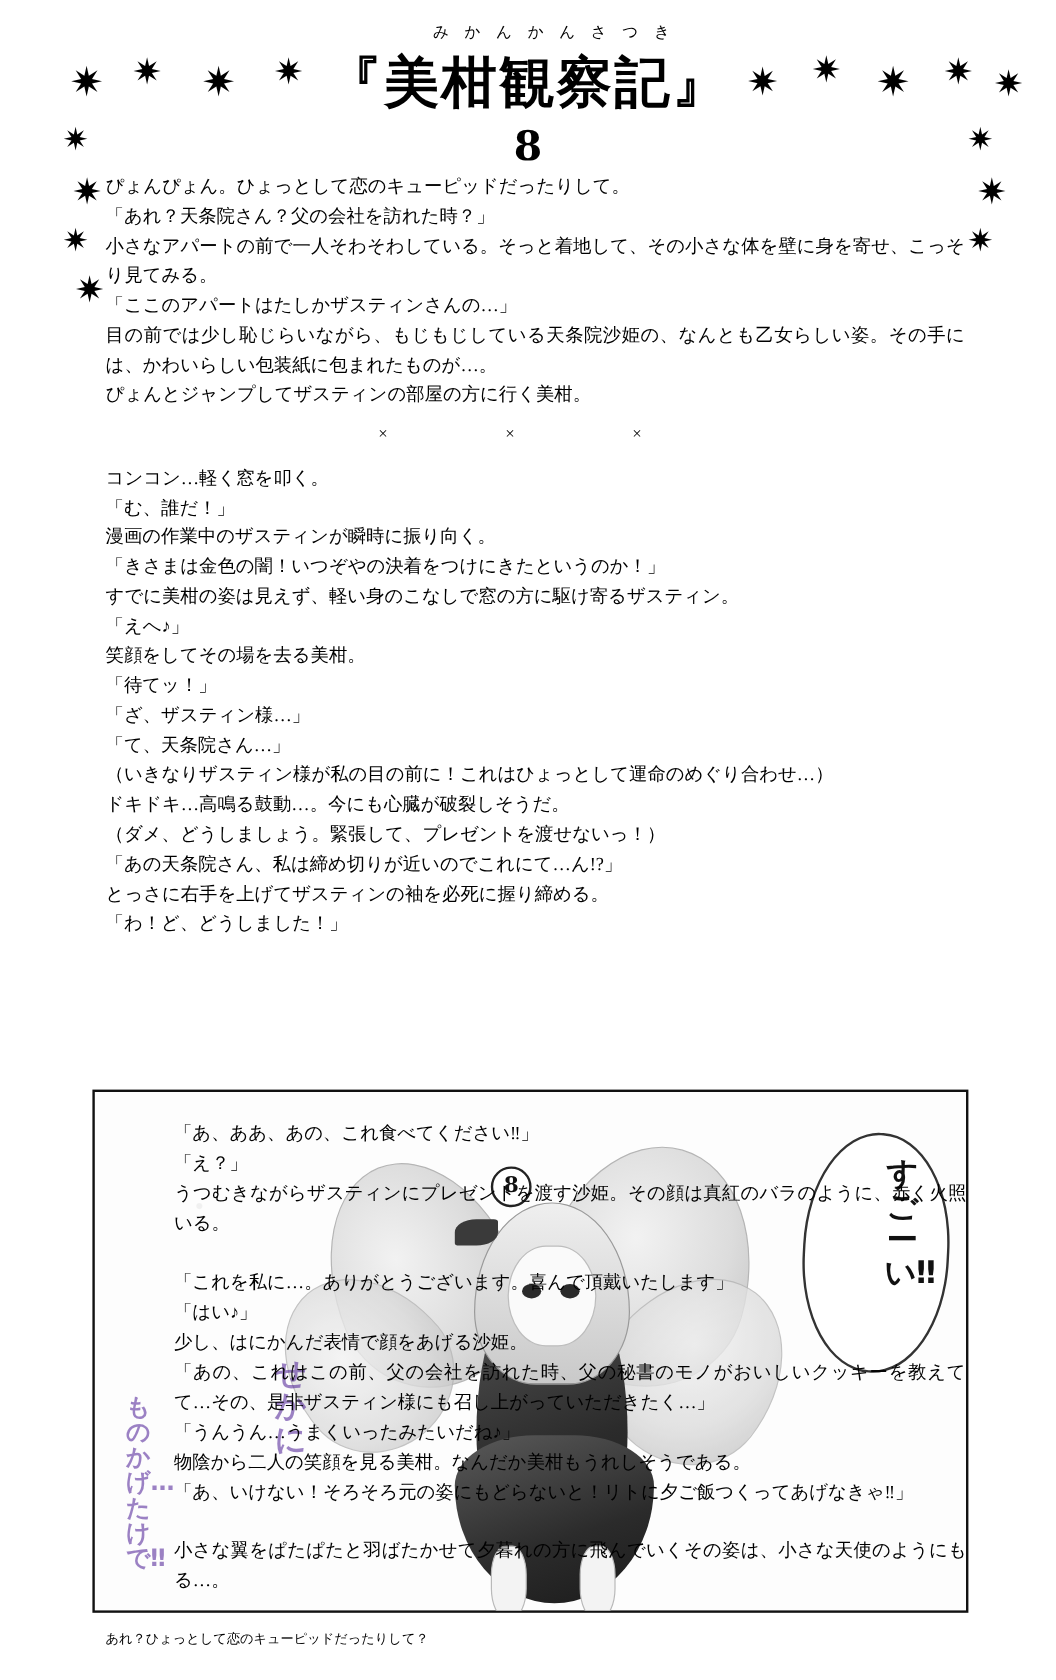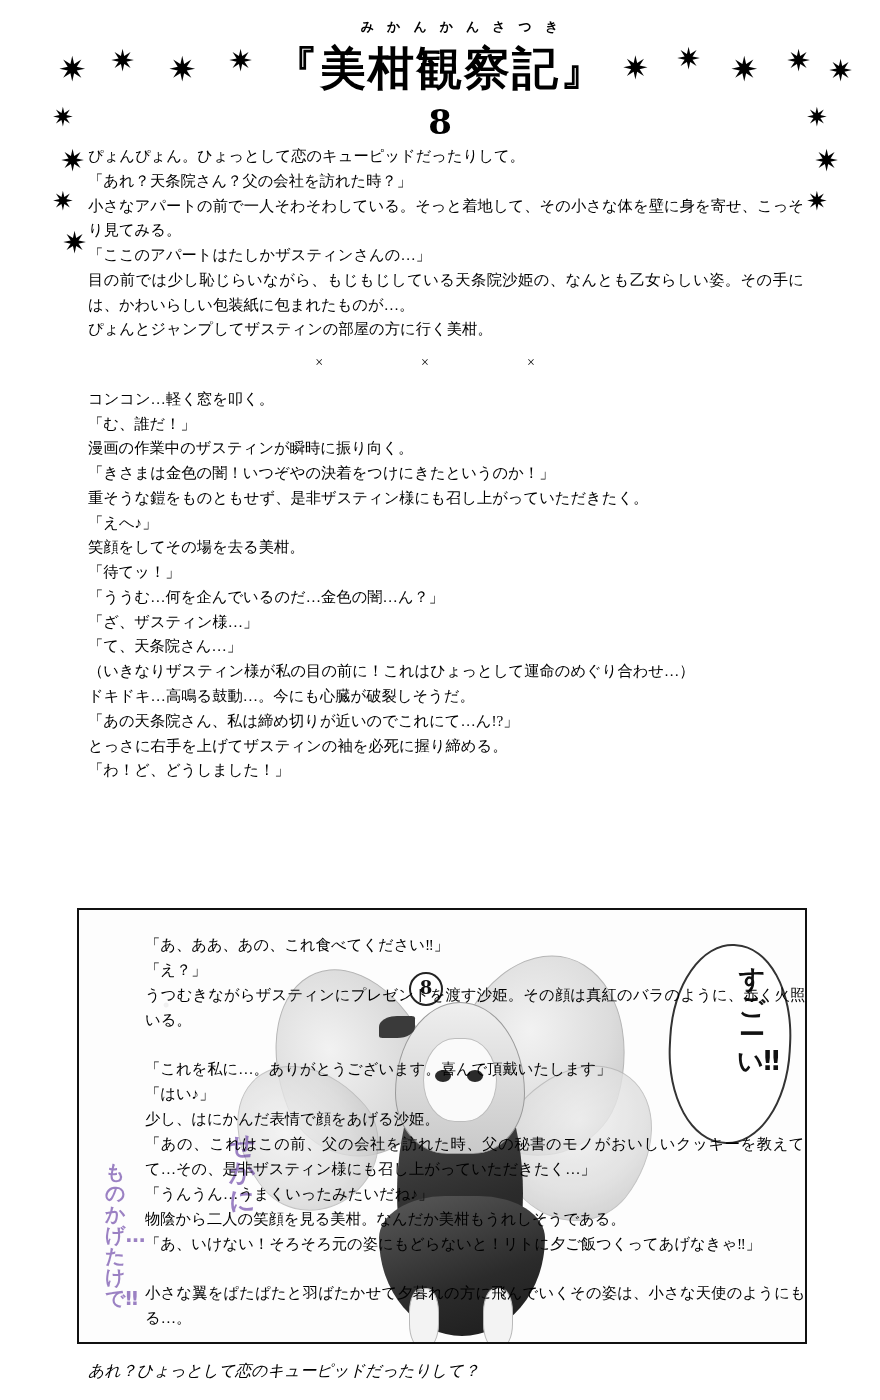--- a/index.html
+++ b/index.html
@@ -21,21 +21,21 @@
   .title-block{
     position:absolute;left:0;right:0;top:38px;text-align:center;
   }
   .title-main{
     font-family:"DejaVu Serif","Liberation Serif",serif;
     font-weight:bold;font-size:46px;letter-spacing:2px;
     display:inline-block;position:relative;
   }
   .title-ruby{
     position:absolute;top:-20px;left:0;right:0;
-    font-size:13px;font-weight:bold;letter-spacing:13px;
+    font-size:13px;font-weight:normal;letter-spacing:13px;
     text-align:center;padding-left:52px;
   }
   .title-num{
     font-family:"DejaVu Serif","Liberation Serif",serif;
     font-weight:bold;font-size:34px;margin-top:2px;
   }
 
   
   .body-text{
     position:absolute;left:88px;top:144px;width:716px;
@@ -71,21 +71,21 @@
   }
 
   
   .ptext{
     position:absolute;left:18px;width:692px;
     font-size:15.3px;line-height:1.62;text-align:justify;
   }
 
   .footer-text{
     position:absolute;left:88px;top:1358px;width:716px;
-    font-size:16px;line-height:1.6;font-style:italic;
+    font-size:11px;line-height:1.6;
   }
 
   
   .fig{position:absolute;}
   .wing{
     position:absolute;border-radius:50% 50% 50% 50%/60% 60% 40% 40%;
     background:radial-gradient(ellipse at 40% 40%, #f2f2f2 0%, #dcdcdc 55%, #bcbcbc 100%);
     border:1px solid #b5b5b5;
   }
   .charbody{
@@ -157,29 +157,29 @@
     <p>「ここのアパートはたしかザスティンさんの…」</p>
     <p>目の前では少し恥じらいながら、もじもじしている天条院沙姫の、なんとも乙女らしい姿。その手には、かわいらしい包装紙に包まれたものが…。</p>
     <p>ぴょんとジャンプしてザスティンの部屋の方に行く美柑。</p>
 
     <div class="sep">×　×　×</div>
 
     <p>コンコン…軽く窓を叩く。</p>
     <p>「む、誰だ！」</p>
     <p>漫画の作業中のザスティンが瞬時に振り向く。</p>
     <p>「きさまは金色の闇！いつぞやの決着をつけにきたというのか！」</p>
-    <p>重そうな鎧をものともせず、是非ザスティン様にも召し上がっていただきたく。</p>
+    <p>すでに美柑の姿は見えず、軽い身のこなしで窓の方に駆け寄るザスティン。</p>
     <p>「えへ♪」</p>
     <p>笑顔をしてその場を去る美柑。</p>
     <p>「待てッ！」</p>
-    <p>「ううむ…何を企んでいるのだ…金色の闇…ん？」</p>
     <p>「ざ、ザスティン様…」</p>
     <p>「て、天条院さん…」</p>
     <p>（いきなりザスティン様が私の目の前に！これはひょっとして運命のめぐり合わせ…）</p>
     <p>ドキドキ…高鳴る鼓動…。今にも心臓が破裂しそうだ。</p>
+    <p>（ダメ、どうしましょう。緊張して、プレゼントを渡せないっ！）</p>
     <p>「あの天条院さん、私は締め切りが近いのでこれにて…ん!?」</p>
     <p>とっさに右手を上げてザスティンの袖を必死に握り締める。</p>
     <p>「わ！ど、どうしました！」</p>
   </div>
 
   <div class="panel">
 
     <div class="panel-art">
       <div class="speckle"></div>
 

